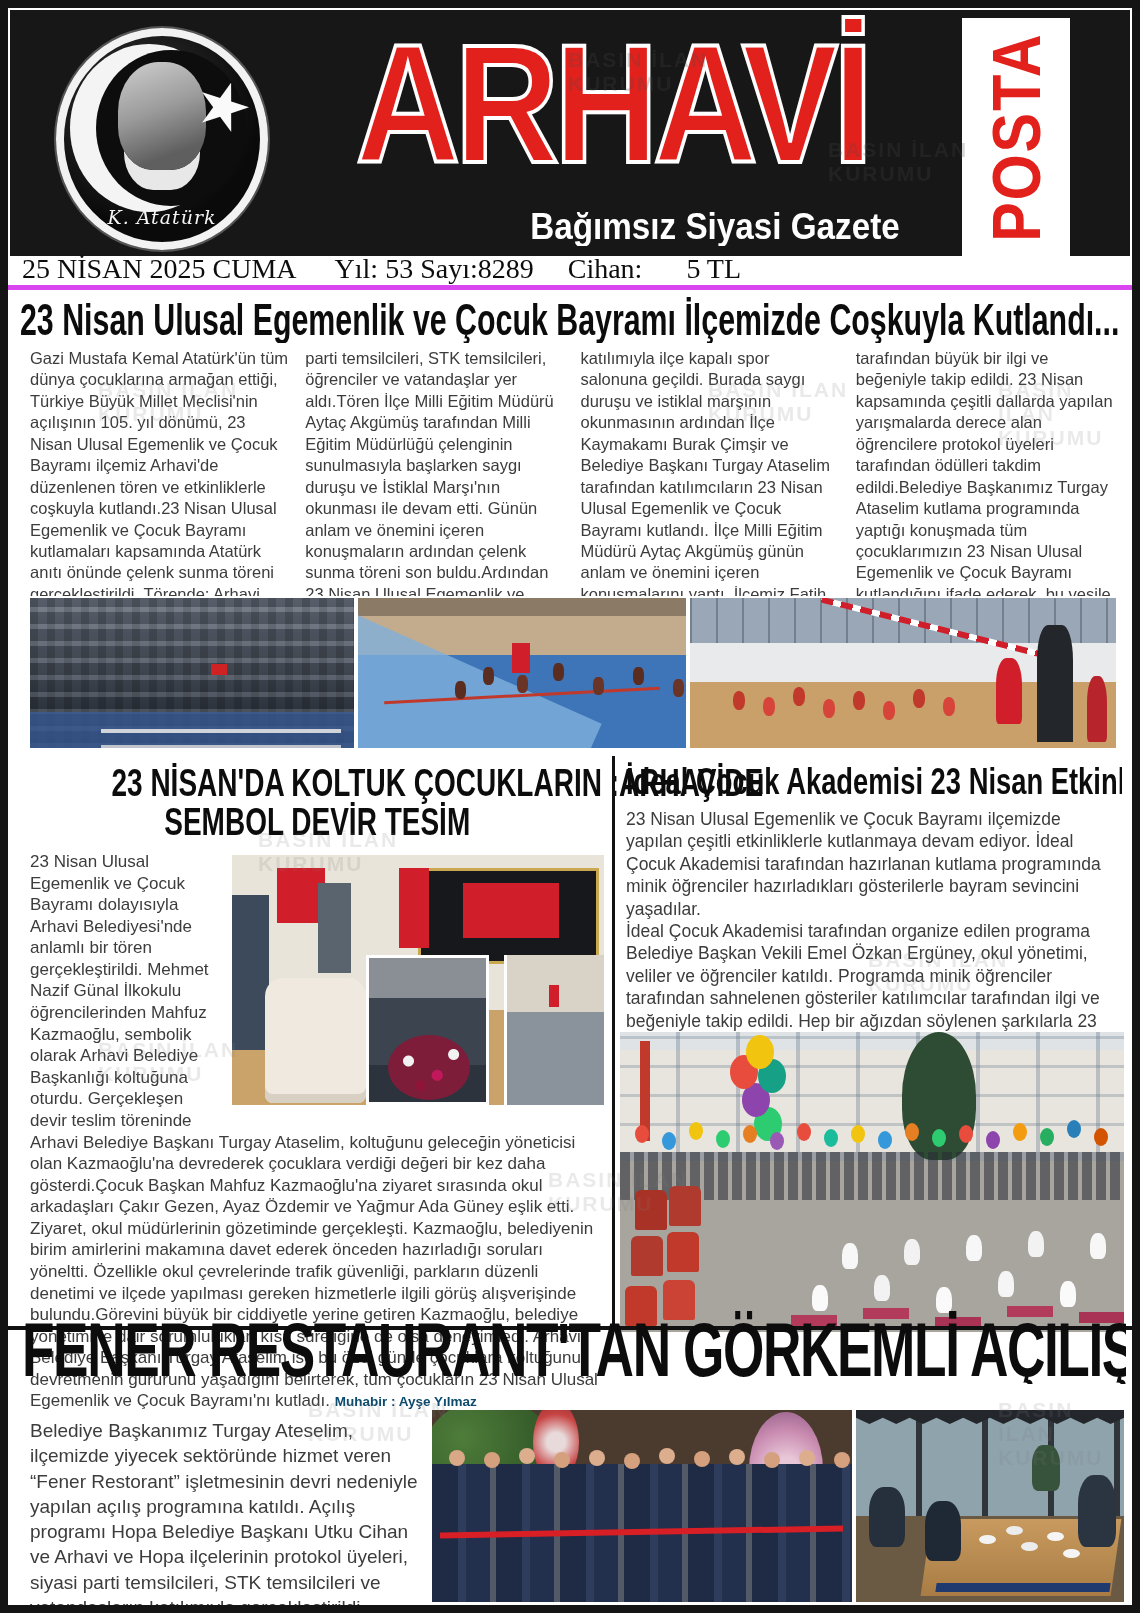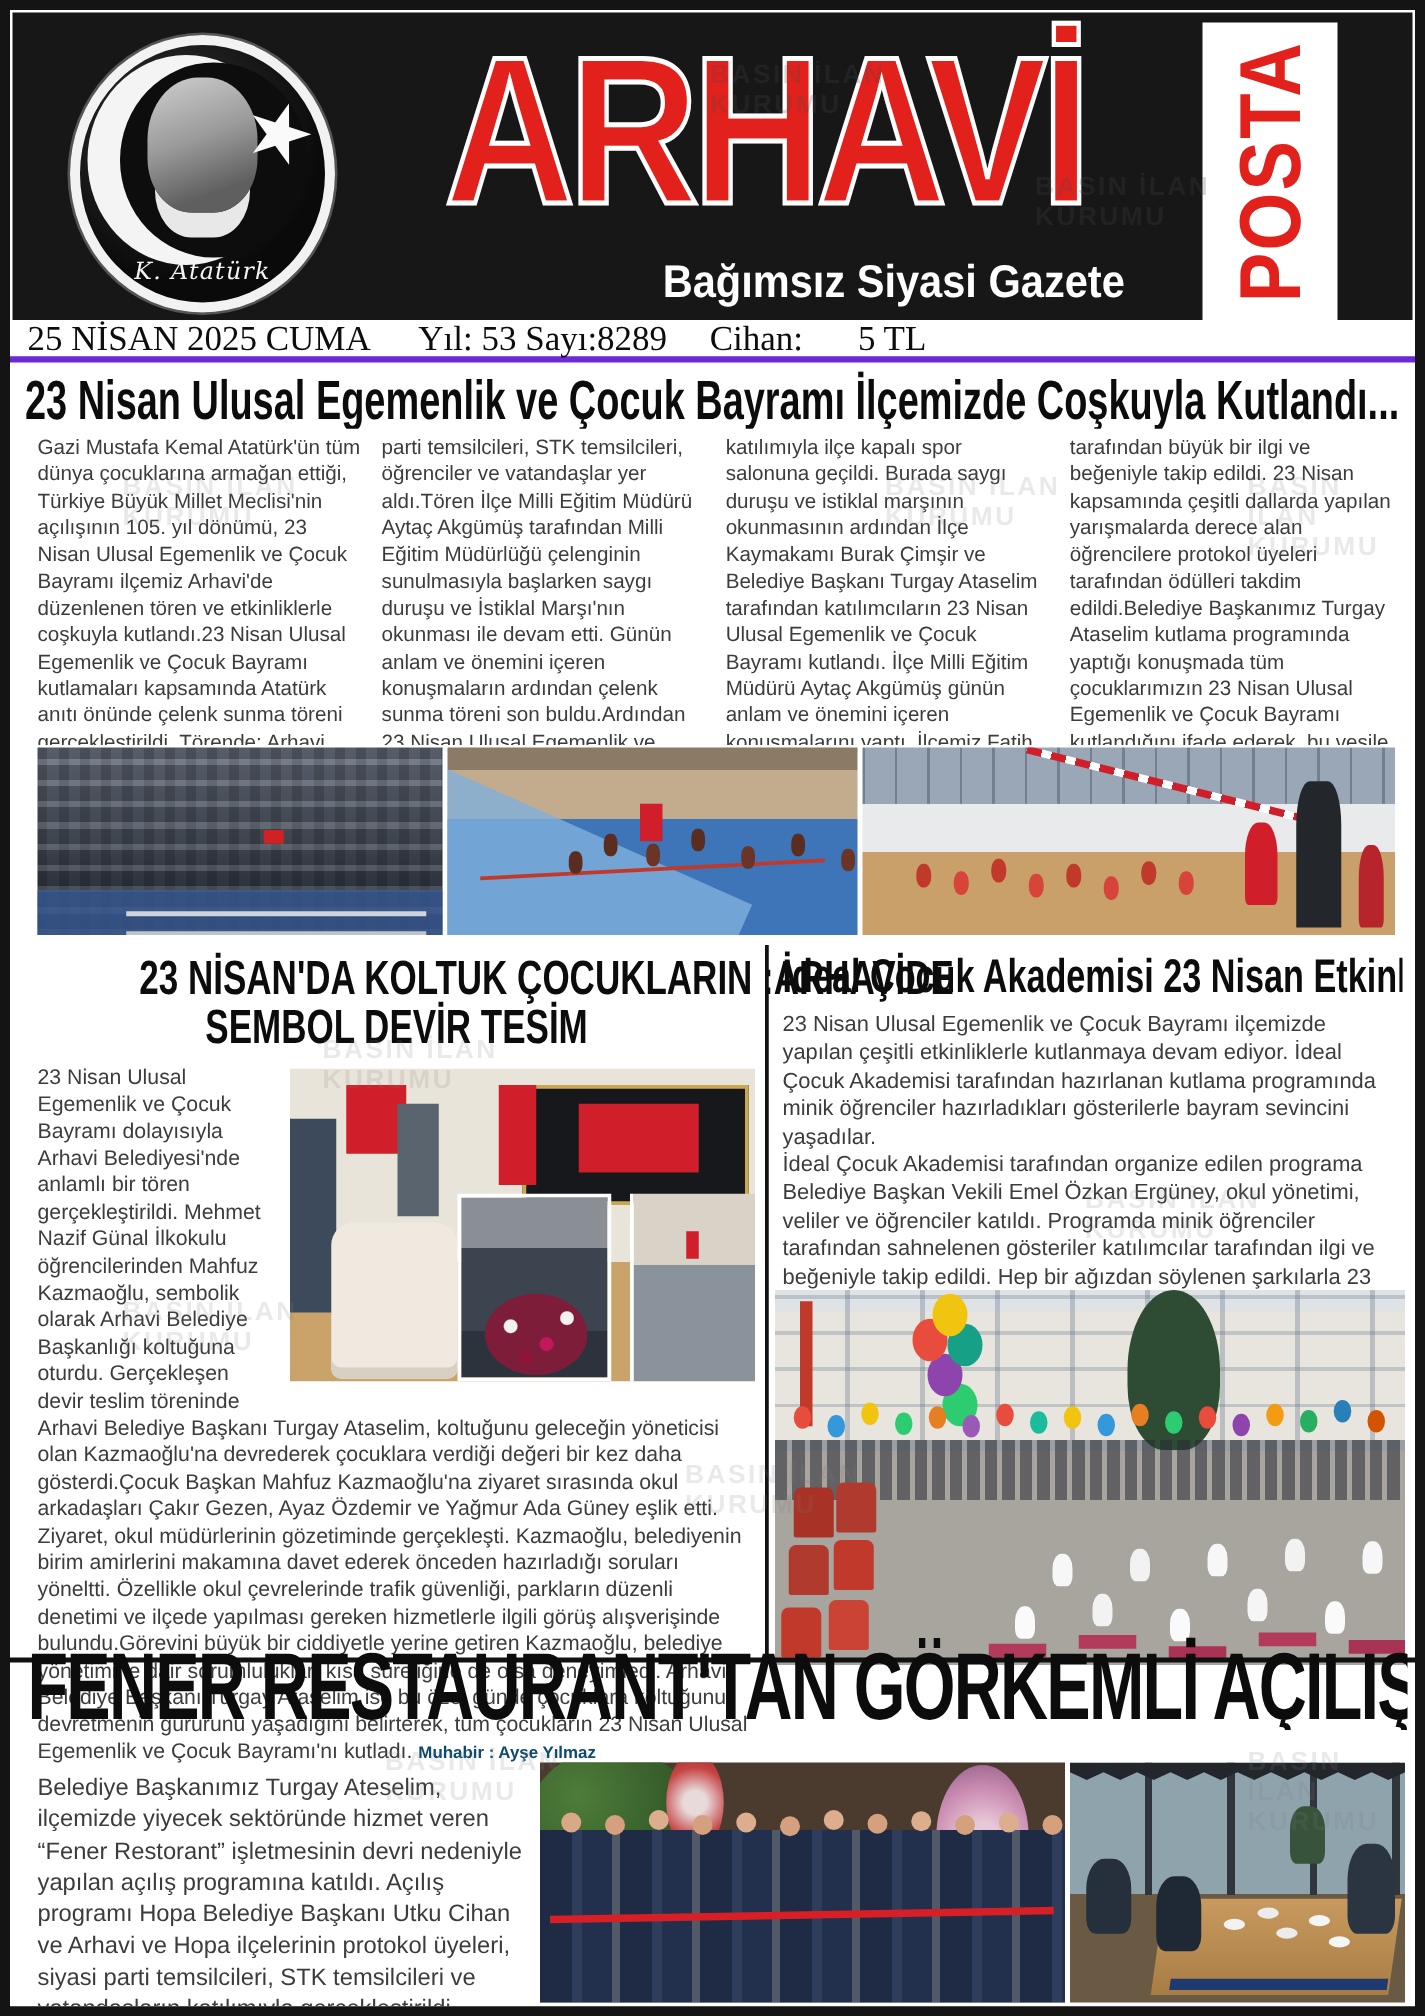--- a/index.html
+++ b/index.html
@@ -28,21 +28,21 @@
     letter-spacing:-6px;transform:scale(.86,1.0);transform-origin:center top;
     -webkit-text-stroke:4px #ffffff;text-shadow:0 0 2px #fff;}
   .mast-sub{position:absolute;left:470px;top:196px;width:470px;text-align:center;color:#fff;
     font-weight:bold;font-size:35px;letter-spacing:0;transform:scale(.95,1.05);}
   .posta-box{position:absolute;left:952px;top:8px;width:108px;height:238px;background:#fff;
     display:flex;align-items:center;justify-content:center;}
   .posta-box span{writing-mode:vertical-rl;transform:rotate(180deg) scale(1.05,.9);font-weight:bold;
     font-size:66px;color:#e2211c;letter-spacing:2px;}
   
   .dateline{position:absolute;top:248px;left:0;width:1124px;height:34px;background:#fff;
-    border-bottom:5px solid #6d28d9;display:flex;align-items:flex-start;
+    border-bottom:5px solid #d946ef;display:flex;align-items:flex-end;
     font-family:"Liberation Serif",serif;font-size:28px;color:#0d0d0d;padding:0 14px;box-sizing:border-box;}
   .dateline .yr{margin-left:38px;} .dateline .pl{margin-left:34px;} .dateline .pv{margin-left:44px;}
   .dateline .site{margin-left:auto;}
   
   .cond{font-weight:bold;color:#0c0c0c;white-space:nowrap;display:inline-block;transform-origin:left center;}
   
   .lead-headline{position:absolute;top:289px;left:12px;width:1104px;height:46px;overflow:hidden;}
   .lead-headline .cond{font-size:41px;transform:scale(.74,1.08);}
   .lead-cols{position:absolute;top:340px;left:22px;width:1084px;height:248px;display:flex;gap:17px;overflow:hidden;}
   .lead-cols .col{flex:1;font-size:16.5px;line-height:1.3;color:#3c3c3c;}

